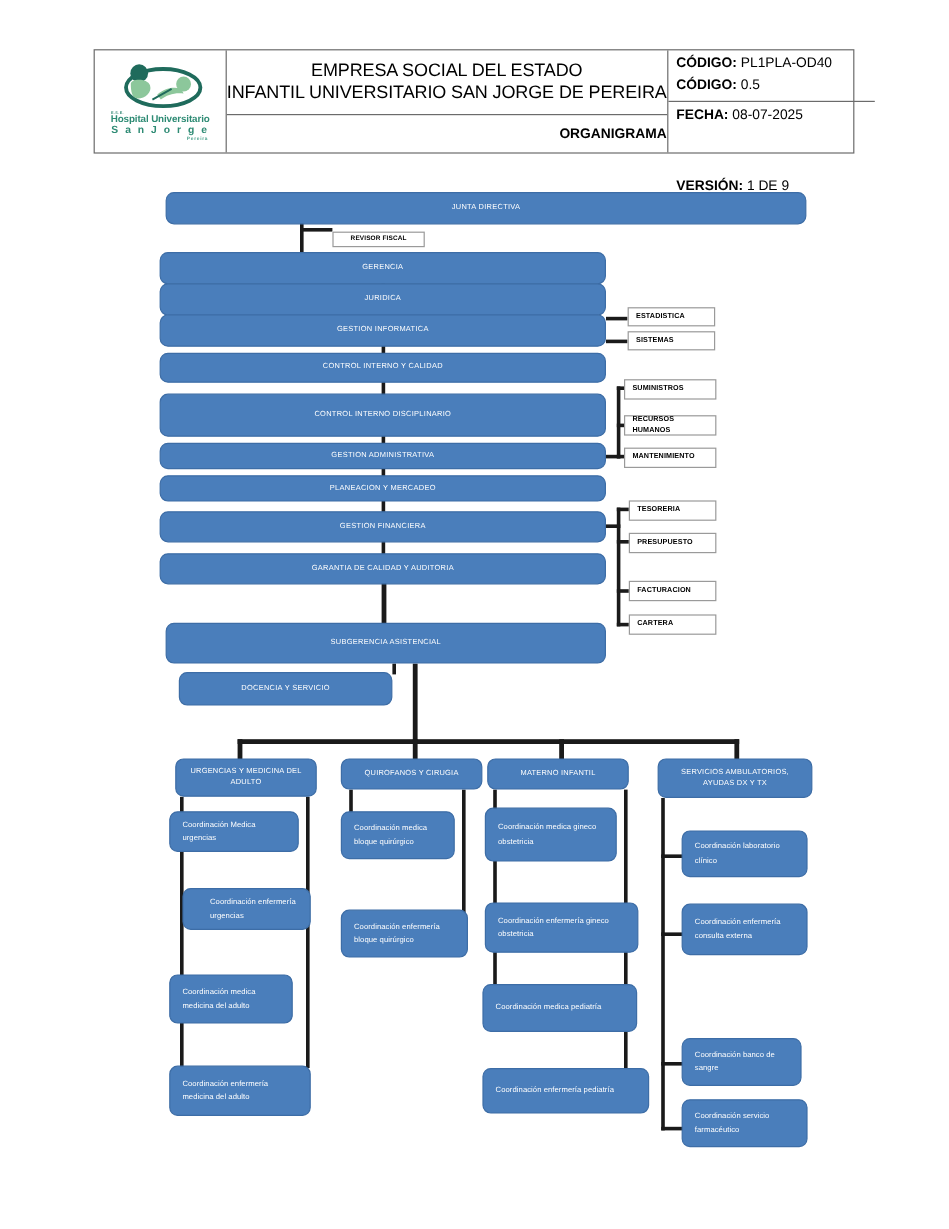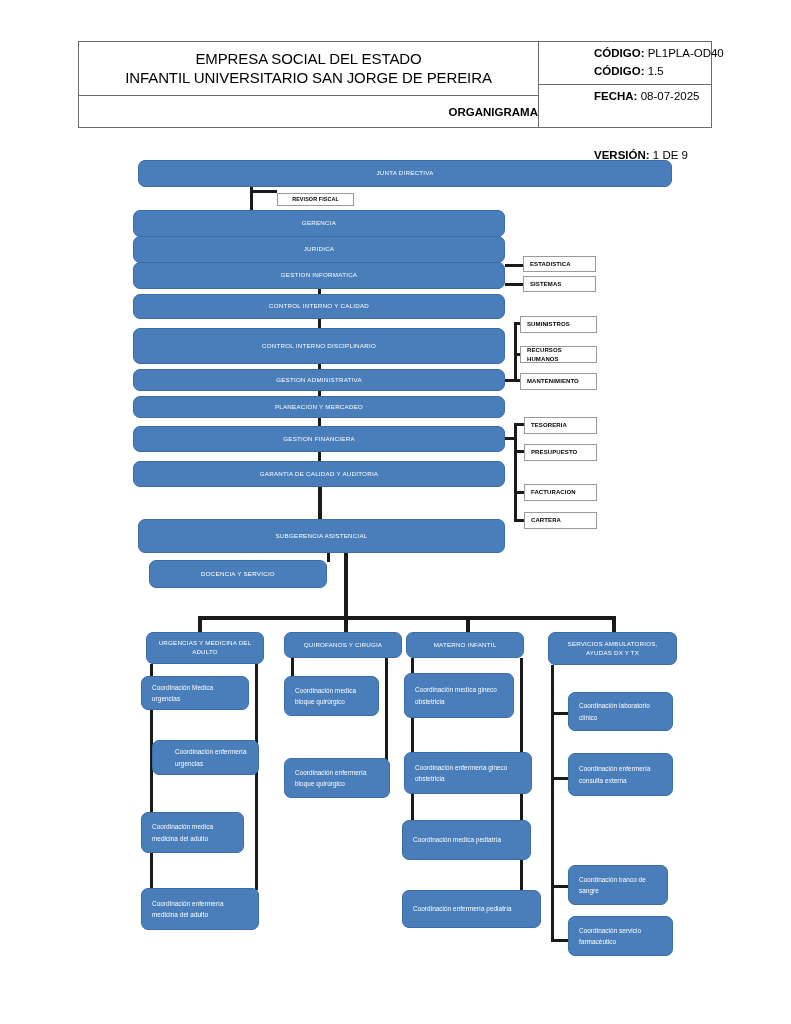--- a/index.html
+++ b/index.html
@@ -92,21 +92,20 @@
     border-bottom: 1px solid #6b6b6b;
   }
   .hdr-meta-group.bot {
     flex: 1 1 auto;
     gap: 42px;
   }
   .hdr-meta-row {
     font-size: 11.5px;
     line-height: 1.55;
     white-space: nowrap;
-    margin-left: 48px;
   }
   .hdr-meta-row b { font-weight: bold; }
 
   
   .logo-wrap {
     width: 96px;
     text-align: center;
     line-height: 1;
   }
   .logo-mark { display: block; margin: 0 auto; }
@@ -216,40 +215,56 @@
     padding: 0 4px;
   }
 </style>
 </head>
 <body>
 
 <div id="page">
 
   <div id="header-table">
 
+    <div class="hdr-logo-cell">
+      <div class="logo-wrap">
+        <svg class="logo-mark" width="86" height="40" viewBox="0 0 86 40">
+          <ellipse cx="45" cy="21" rx="31" ry="15.5" fill="none" stroke="#1f6b5c" stroke-width="3.2"></ellipse>
+          <circle cx="25" cy="9" r="7.4" fill="#1f6b5c"></circle>
+          <path d="M18 18 C18 13, 32 13, 34 19 C36 25, 30 30, 24 30 C19 30, 18 24, 18 18 Z" fill="#8cc79b"></path>
+          <circle cx="62" cy="18" r="6.2" fill="#8cc79b"></circle>
+          <path d="M40 27 C46 21, 54 20, 60 22 L62 26 C55 25, 48 27, 43 31 Z" fill="#8cc79b"></path>
+          <path d="M36 31 L52 22" stroke="#1f6b5c" stroke-width="1.6" fill="none"></path>
+        </svg>
+        <div class="logo-txt-ese">E.S.E.</div>
+        <div class="logo-txt-1">Hospital Universitario</div>
+        <div class="logo-txt-2">S a n   J o r g e</div>
+        <div class="logo-txt-3">Pereira</div>
+      </div>
+    </div>
 
     <div class="hdr-mid-cell">
       <div class="hdr-mid-top">
         <div class="hdr-title-line">EMPRESA SOCIAL DEL ESTADO</div>
         <div class="hdr-title-line">INFANTIL UNIVERSITARIO SAN JORGE DE PEREIRA</div>
       </div>
       <div class="hdr-mid-bot">
         <div class="hdr-doc-type">ORGANIGRAMA</div>
       </div>
     </div>
 
     <div class="hdr-meta-cell">
       <div class="hdr-meta-group top">
         <div class="hdr-meta-row">
           <b>CÓDIGO:</b>
           <span>PL1PLA-OD40</span>
         </div>
         <div class="hdr-meta-row">
           <b>CÓDIGO:</b>
-          <span>1.5</span>
+          <span>0.5</span>
         </div>
       </div>
       <div class="hdr-meta-group bot">
         <div class="hdr-meta-row">
           <b>FECHA:</b>
           <span>08-07-2025</span>
         </div>
         <div class="hdr-meta-row">
           <b>VERSIÓN:</b>
           <span>1 DE 9</span>

